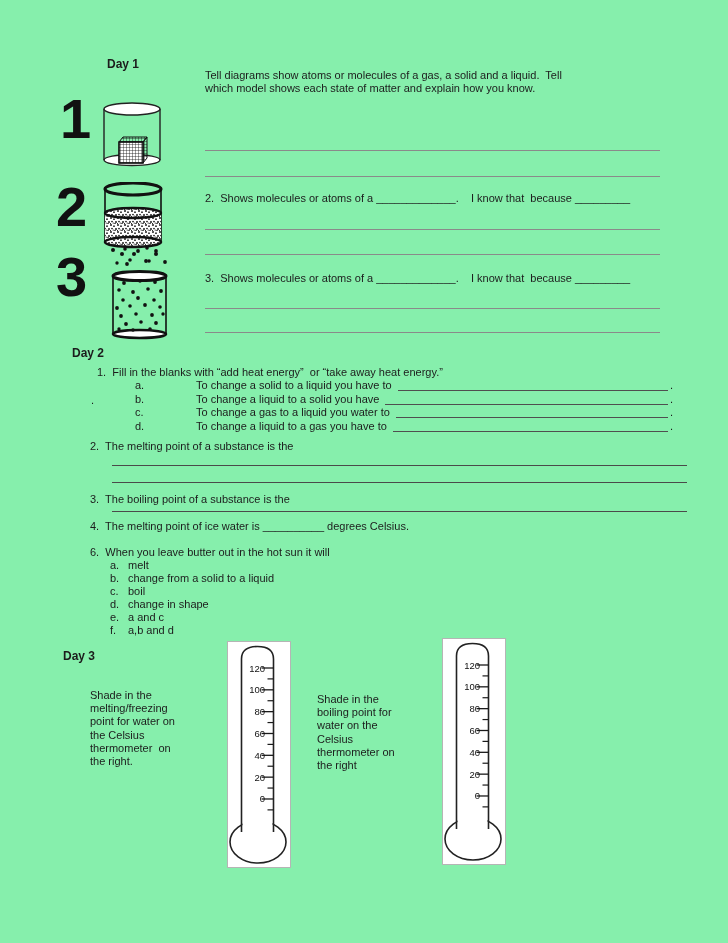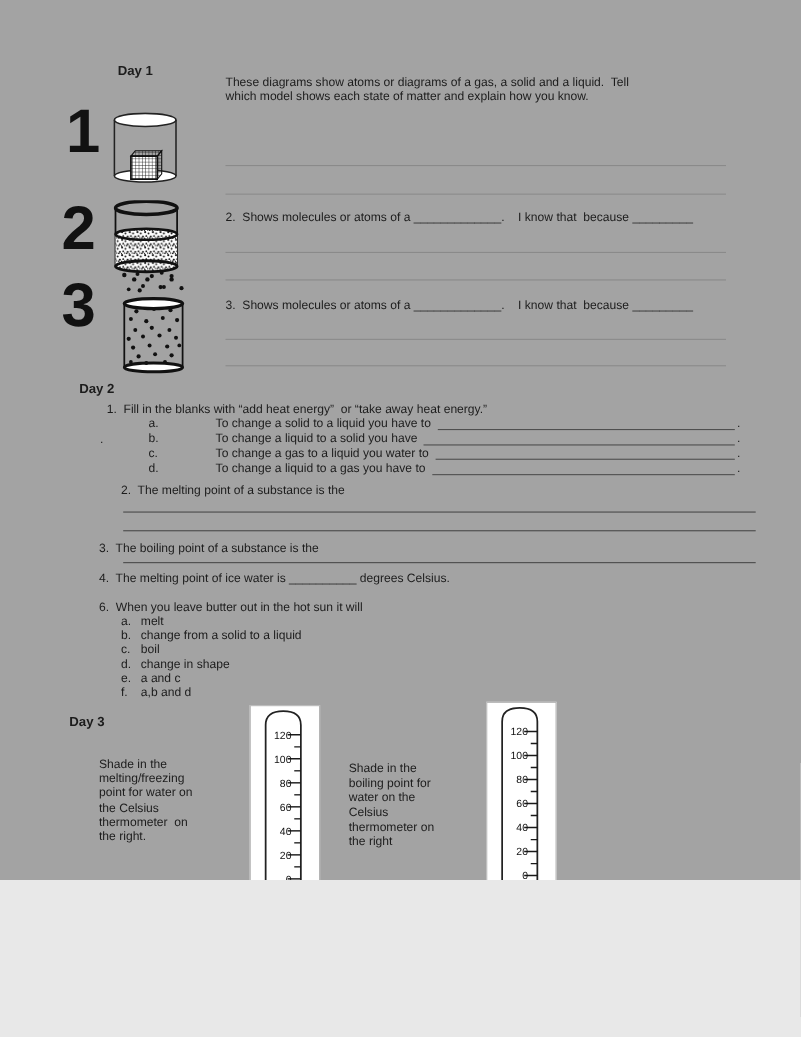--- a/index.html
+++ b/index.html
@@ -1,17 +1,17 @@
 <!DOCTYPE html>
 <html><head>
 <meta charset="utf-8">
 <style>
   html,body{margin:0;padding:0;background:#e8e8e8;}
   #canvas{
-    position:relative;width:728px;height:800px;background:#a3a3a3;
+    position:relative;width:728px;height:943px;background:#86efac;
     font-family:"Liberation Sans",sans-serif;color:#1c1c1c;overflow:hidden;
     margin:0 auto;
   }
   .abs{position:absolute;}
   .pre{white-space:pre;}
   .body-text{font-size:11px;line-height:13px;}
   .day-label{font-size:12px;font-weight:700;}
   .big-num{font-size:56px;font-weight:700;line-height:46px;color:#111;}
   .ans-line{border-bottom:1.4px solid #8a8a8a;height:0;}
   .long-line{border-bottom:1.4px solid #4a4a4a;height:0;}
@@ -29,21 +29,21 @@
   svg{display:block;}
 </style>
 </head>
 <body>
 
 <div id="canvas">
 
   <div class="abs day-label" style="left:107px;top:57px;">Day 1</div>
 
   <div class="abs body-text" style="left:205px;top:69px;">
-    <div class="pre">These diagrams show atoms or diagrams of a gas, a solid and a liquid.  Tell</div>
+    <div class="pre">Tell diagrams show atoms or molecules of a gas, a solid and a liquid.  Tell</div>
     <div class="pre">which model shows each state of matter and explain how you know.</div>
   </div>
 
   <div class="abs big-num" style="left:60px;top:96px;">1</div>
   <div class="abs big-num" style="left:56px;top:184px;">2</div>
   <div class="abs big-num" style="left:56px;top:254px;">3</div>
 
   <svg class="abs" style="left:102px;top:102px;" width="62" height="66" viewBox="0 0 62 66">
     <defs>
       <pattern id="hatch" width="3" height="3" patternUnits="userSpaceOnUse">
@@ -168,21 +168,21 @@
     <div class="fill-row" style="height:13.4px;">
       <span class="it-label">d.</span>
         <span class="it-text">To change a liquid to a gas you have to</span>
         <span class="blank-line"></span>
         <span>.</span>
     </div>
   </div>
 
   <div class="abs body-text" style="left:91px;top:394px;">.</div>
 
-  <div class="abs body-text pre" style="left:90px;top:440px;margin-left:20px;">2.  The melting point of a substance is the</div>
+  <div class="abs body-text pre" style="left:90px;top:440px;">2.  The melting point of a substance is the</div>
   <div class="abs long-line" style="left:112px;top:465px;width:575px;"></div>
   <div class="abs long-line" style="left:112px;top:482px;width:575px;"></div>
 
   <div class="abs body-text pre" style="left:90px;top:493px;">3.  The boiling point of a substance is the</div>
   <div class="abs long-line" style="left:112px;top:511px;width:575px;"></div>
 
   <div class="abs body-text pre" style="left:90px;top:520px;">4.  The melting point of ice water is __________ degrees Celsius.</div>
   <div class="abs body-text pre" style="left:90px;top:546px;">6.  When you leave butter out in the hot sun it will</div>
 
   <div class="abs" style="left:110px;top:559px;">

